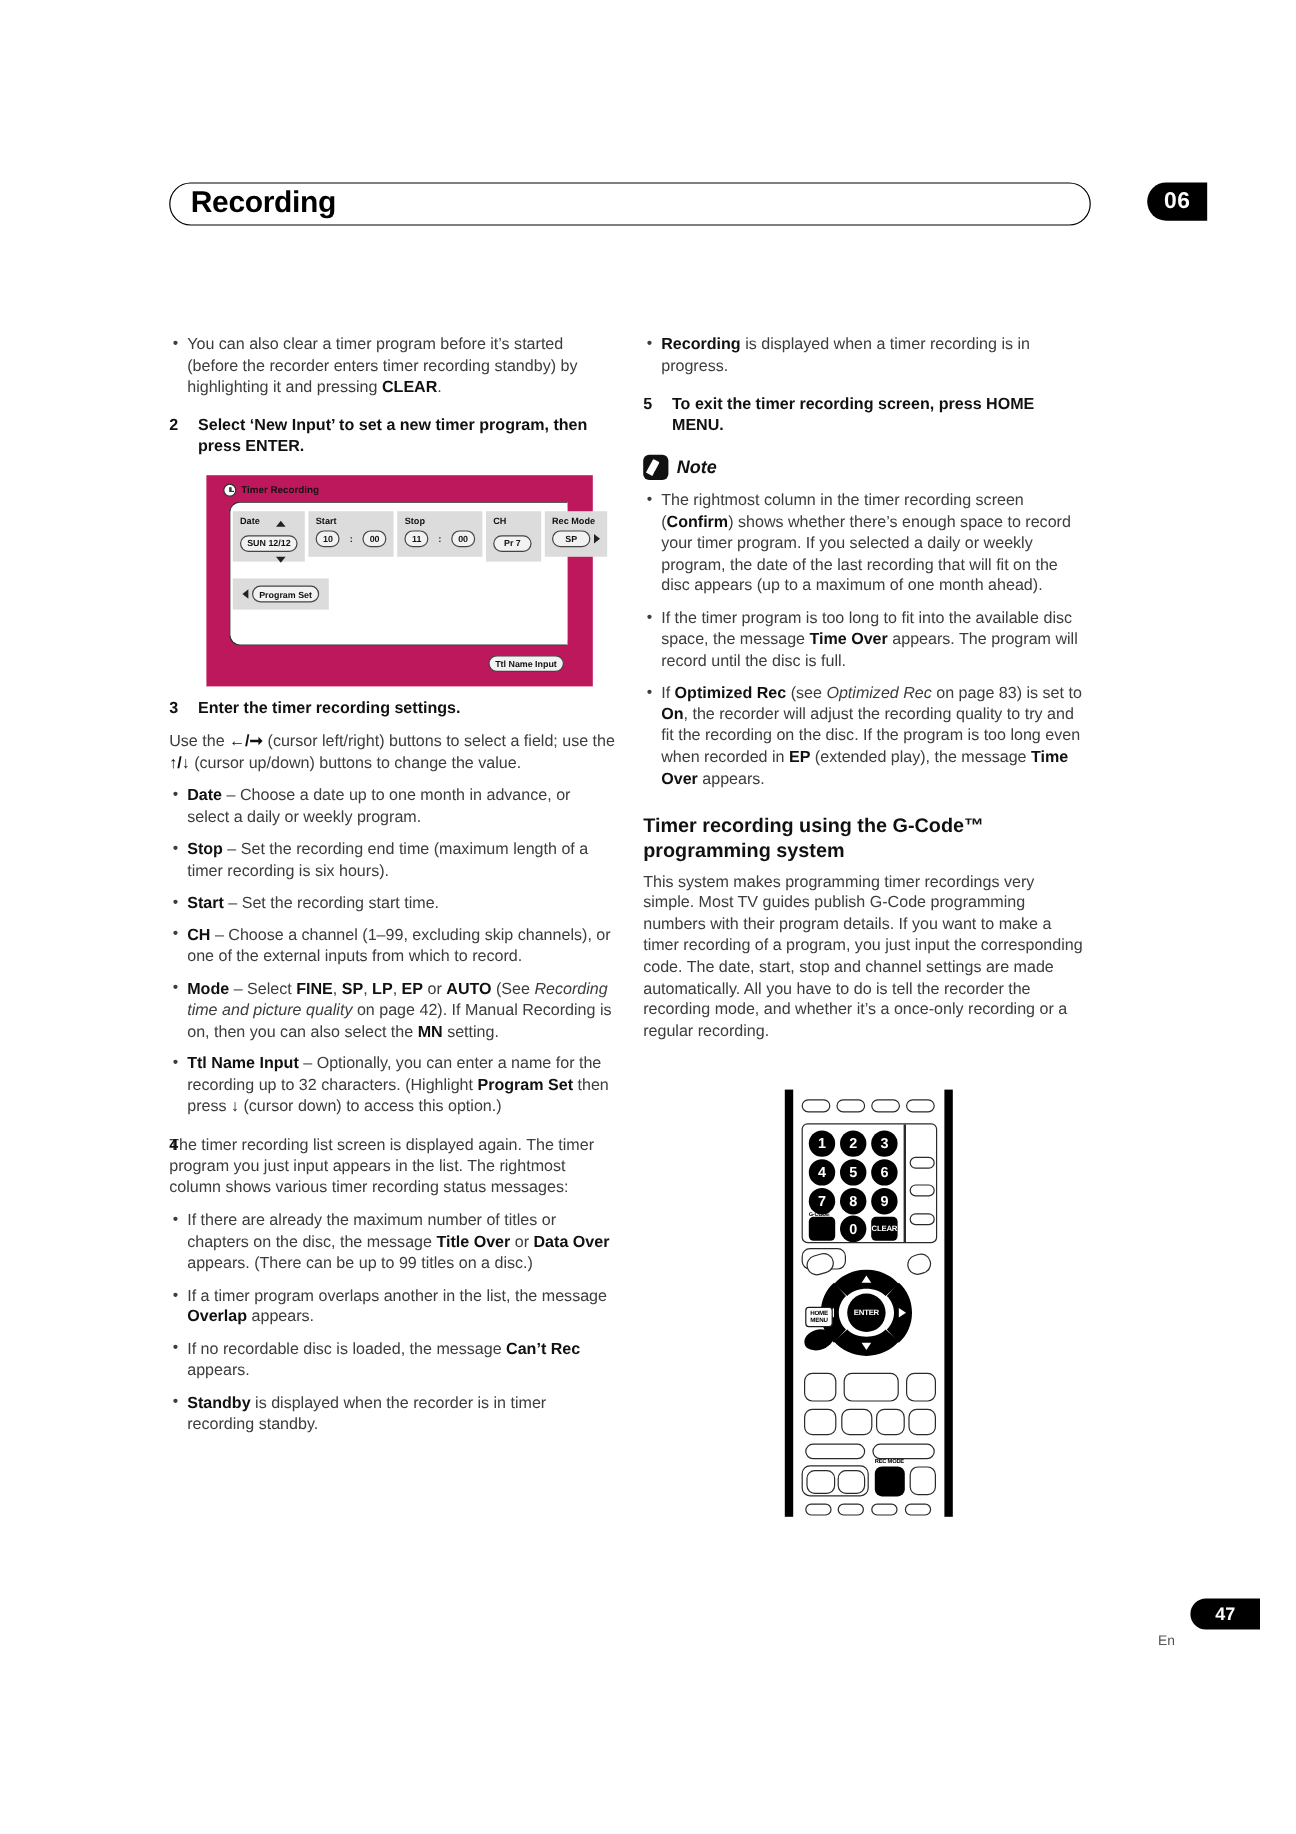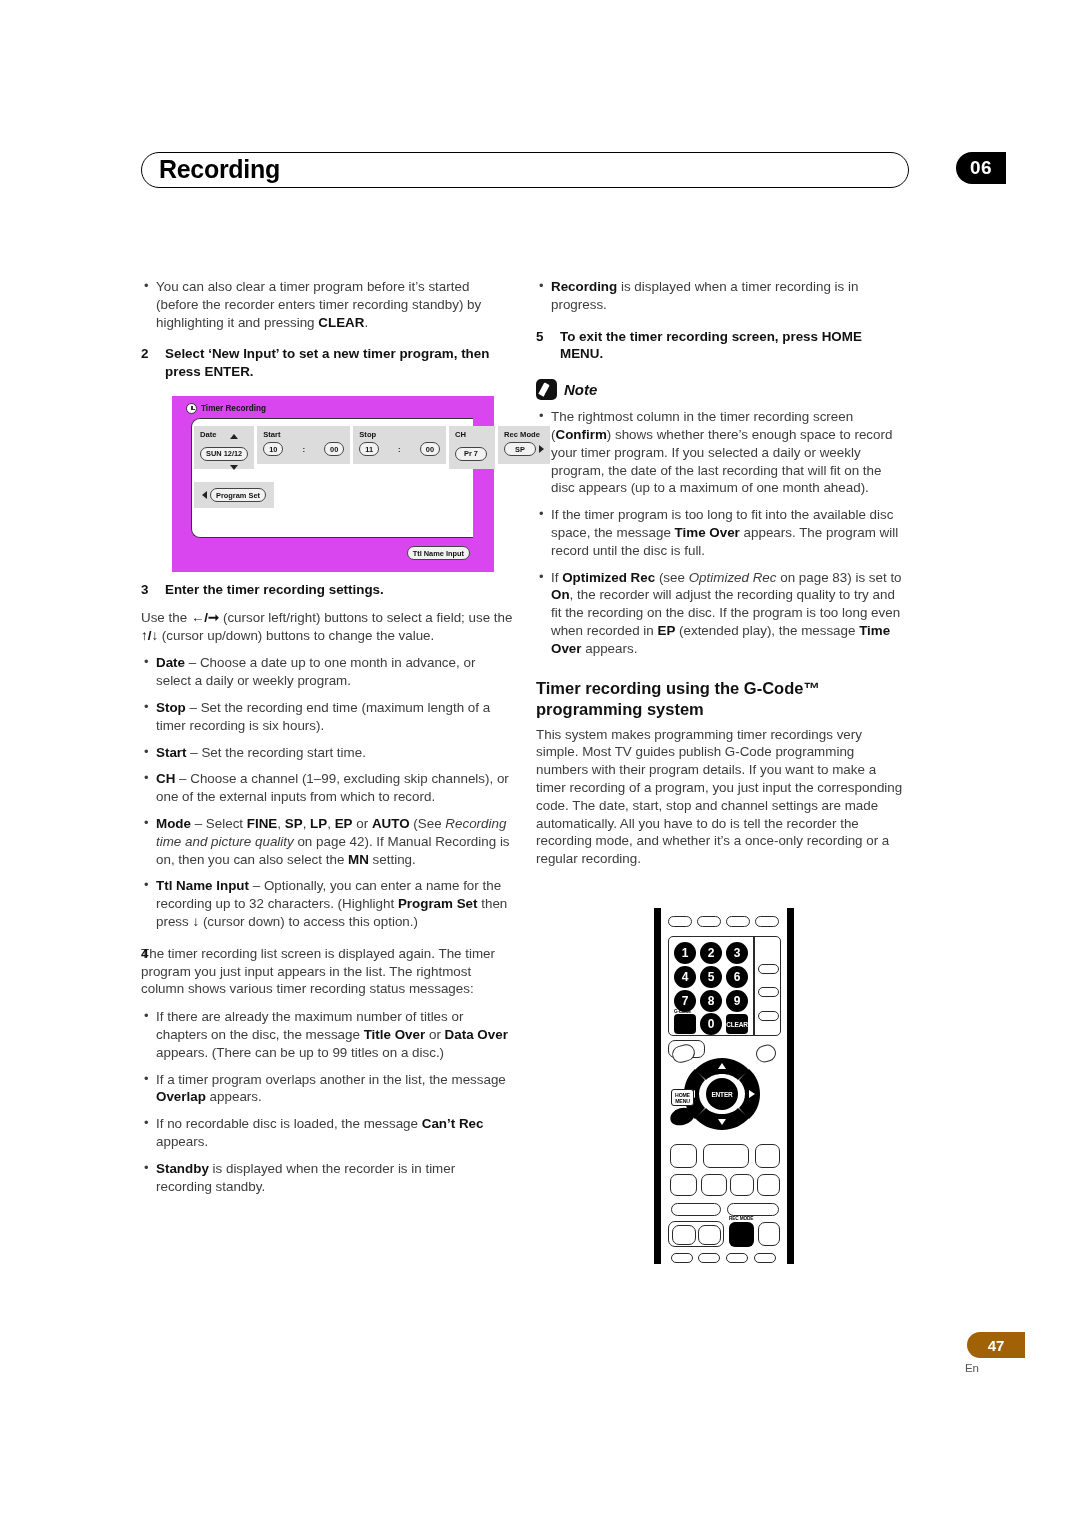--- a/index.html
+++ b/index.html
@@ -108,21 +108,21 @@
   b, strong { color: #111; font-weight: bold; }
   i, em { font-style: italic; }
 
   
   .osd-figure {
     position: absolute;
     left: 172px;
     top: 396px;
     width: 322px;
     height: 176px;
-    background: #d946ef;
+    background: #be185d;
     text-decoration: underline;
   }
   .osd-titlebar {
     position: absolute;
     left: 14px; top: 7px;
     display: flex;
     align-items: center;
     gap: 4px;
     font-size: 8.2px;
     font-weight: bold;
@@ -184,21 +184,21 @@
     border-radius: 7px;
     background: #f2f2f2;
     font-size: 7.4px;
     font-weight: bold;
     color: #111;
     padding: 1.5px 5px;
     display: inline-block;
     text-align: center;
     white-space: nowrap;
   }
-  .timegrp { display: flex; align-items: center; gap: 19px; }
+  .timegrp { display: flex; align-items: center; gap: 8px; }
   .colon { font-size: 8px; font-weight: bold; }
   .date-wrap { position: relative; }
   .arr-up, .arr-dn {
     position: absolute;
     left: 30px;
     width: 0; height: 0;
     border-left: 4px solid transparent;
     border-right: 4px solid transparent;
   }
   .arr-up { top: -8px; border-bottom: 5px solid #222; }
@@ -413,25 +413,25 @@
     left: 22px; top: 202px;
     width: 24px; height: 17px;
     background: #000;
     border-radius: 50% 50% 50% 50% / 55% 55% 45% 45%;
     transform: rotate(-14deg);
   }
 
   
   .page-badge {
     position: absolute;
-    left: 967px;
+    left: 992px;
     top: 1332px;
     width: 58px;
     height: 26px;
-    background: #a16207;
+    background: #000000;
     border-radius: 13px 0 0 13px;
     color: #fff;
     font-size: 15px;
     font-weight: bold;
     display: flex;
     align-items: center;
     justify-content: center;
     text-align: right;
   }
   .page-lang {

